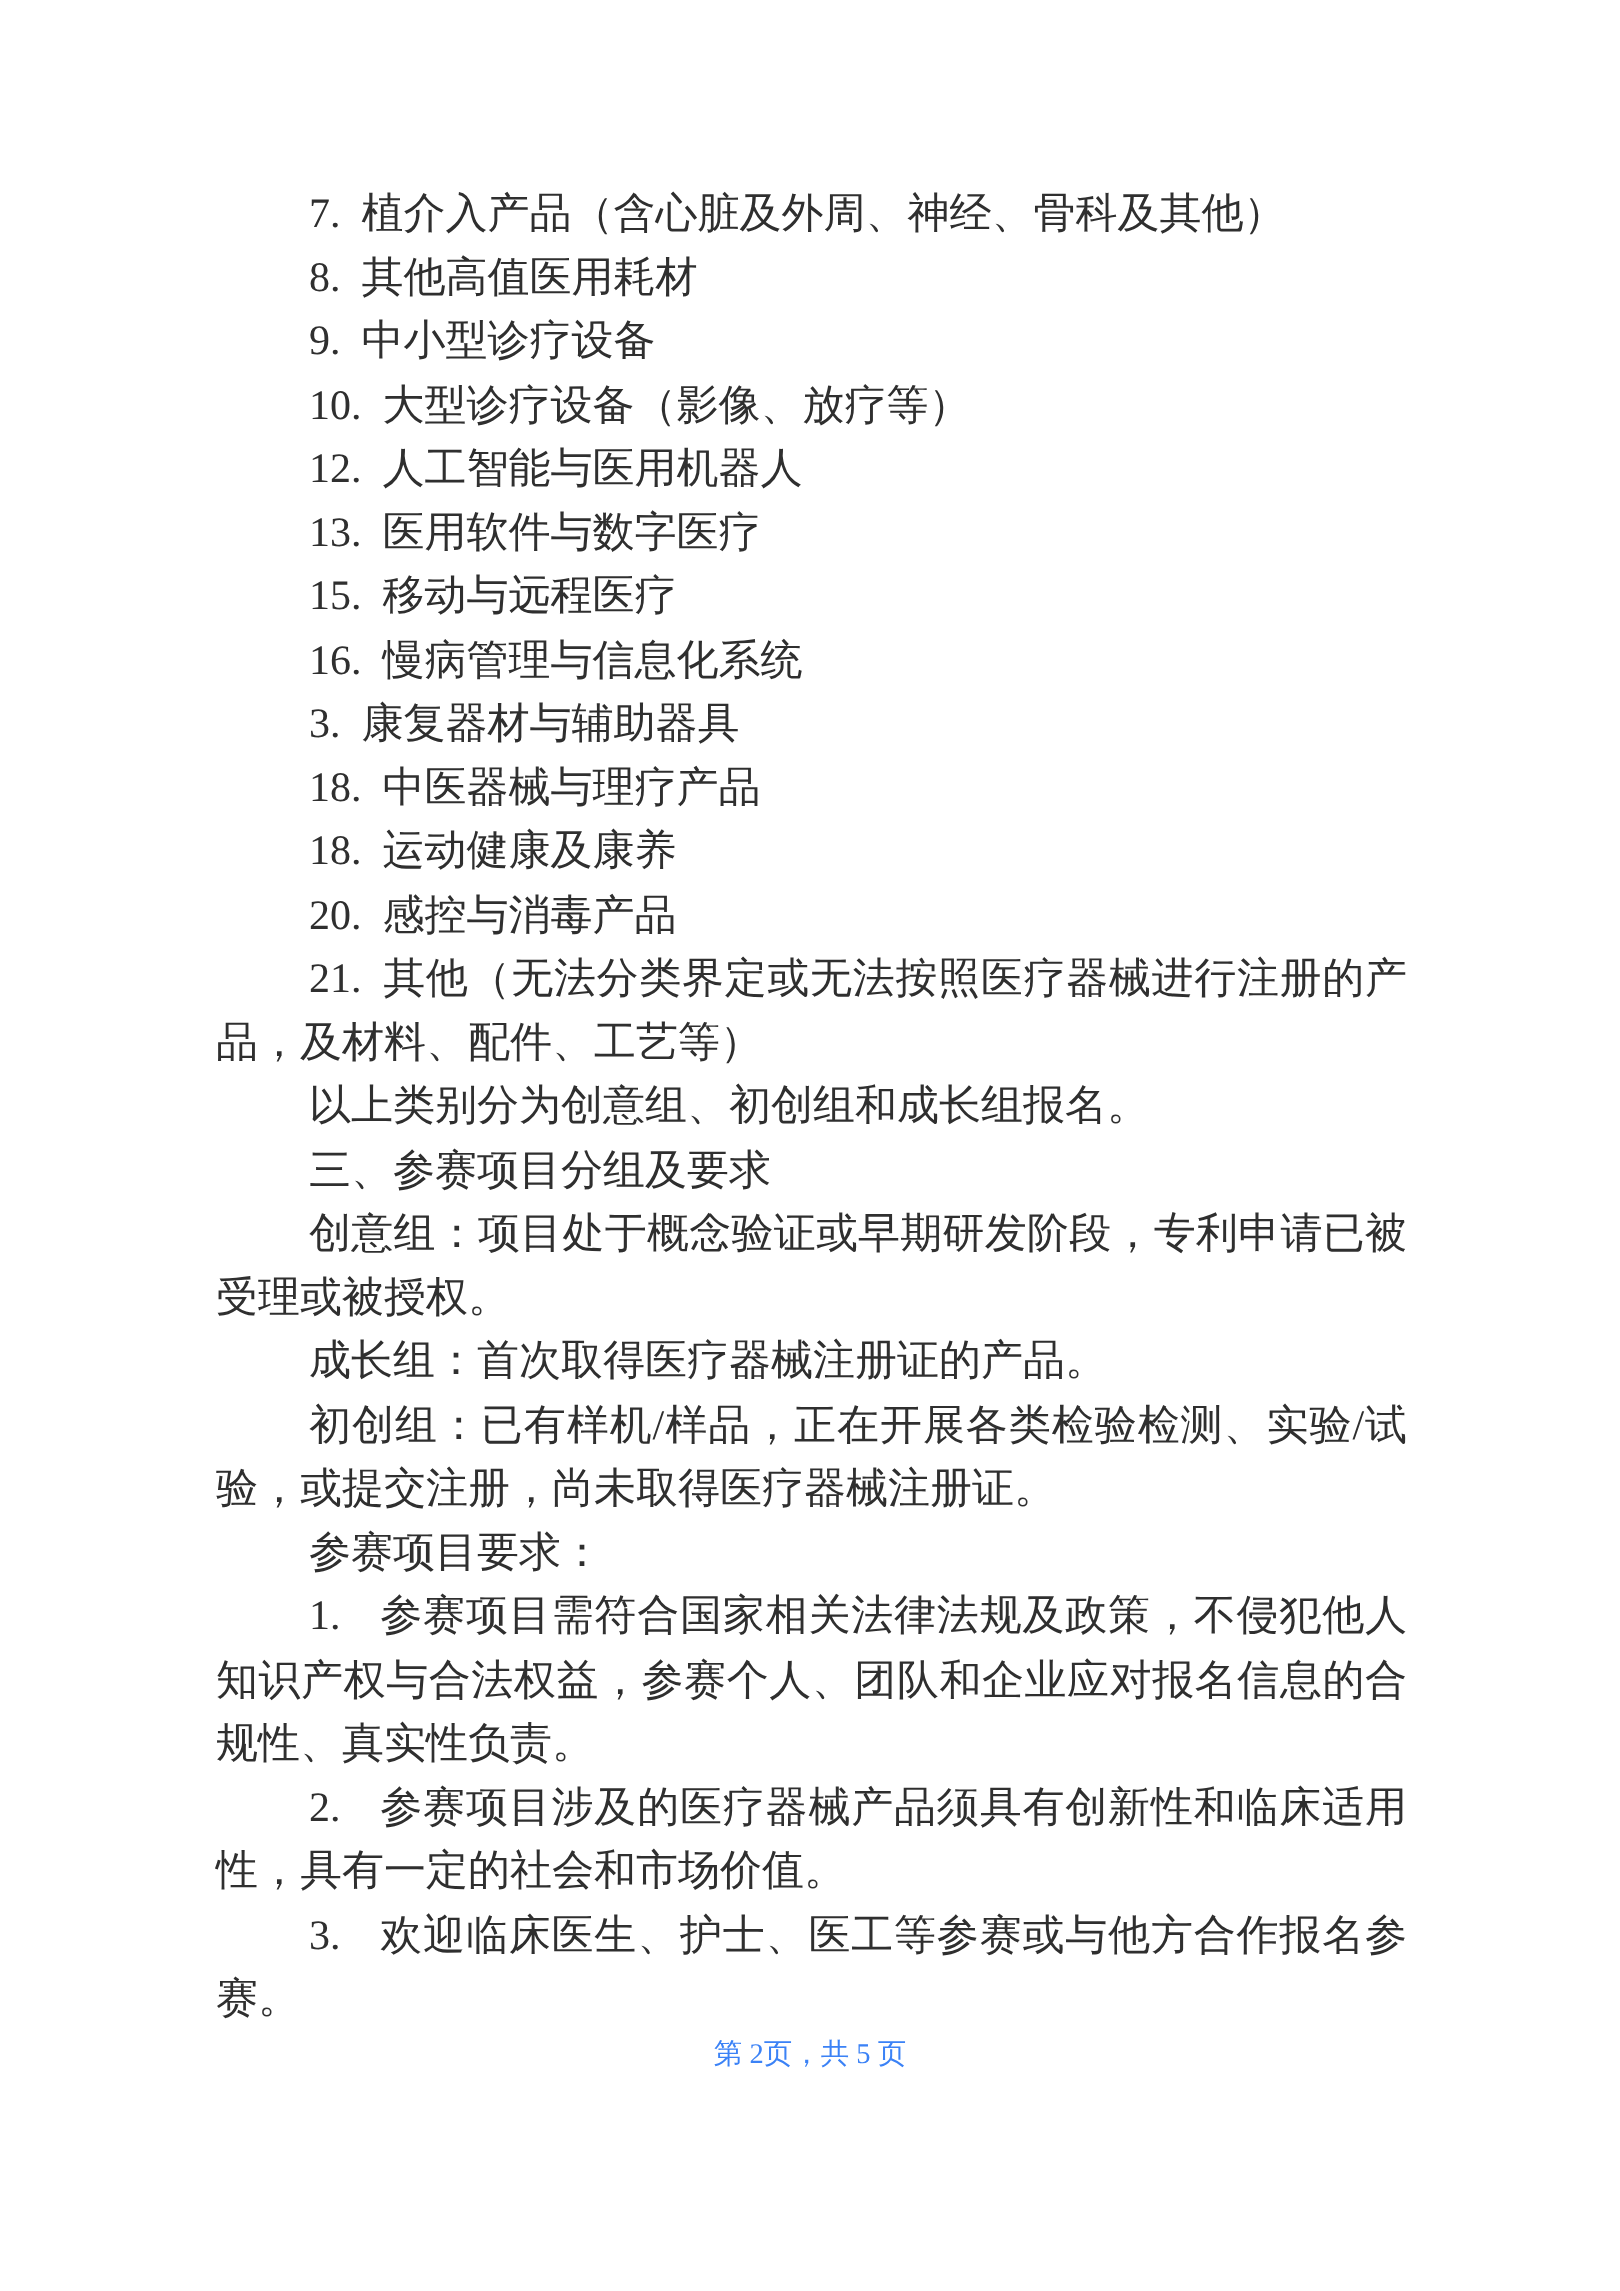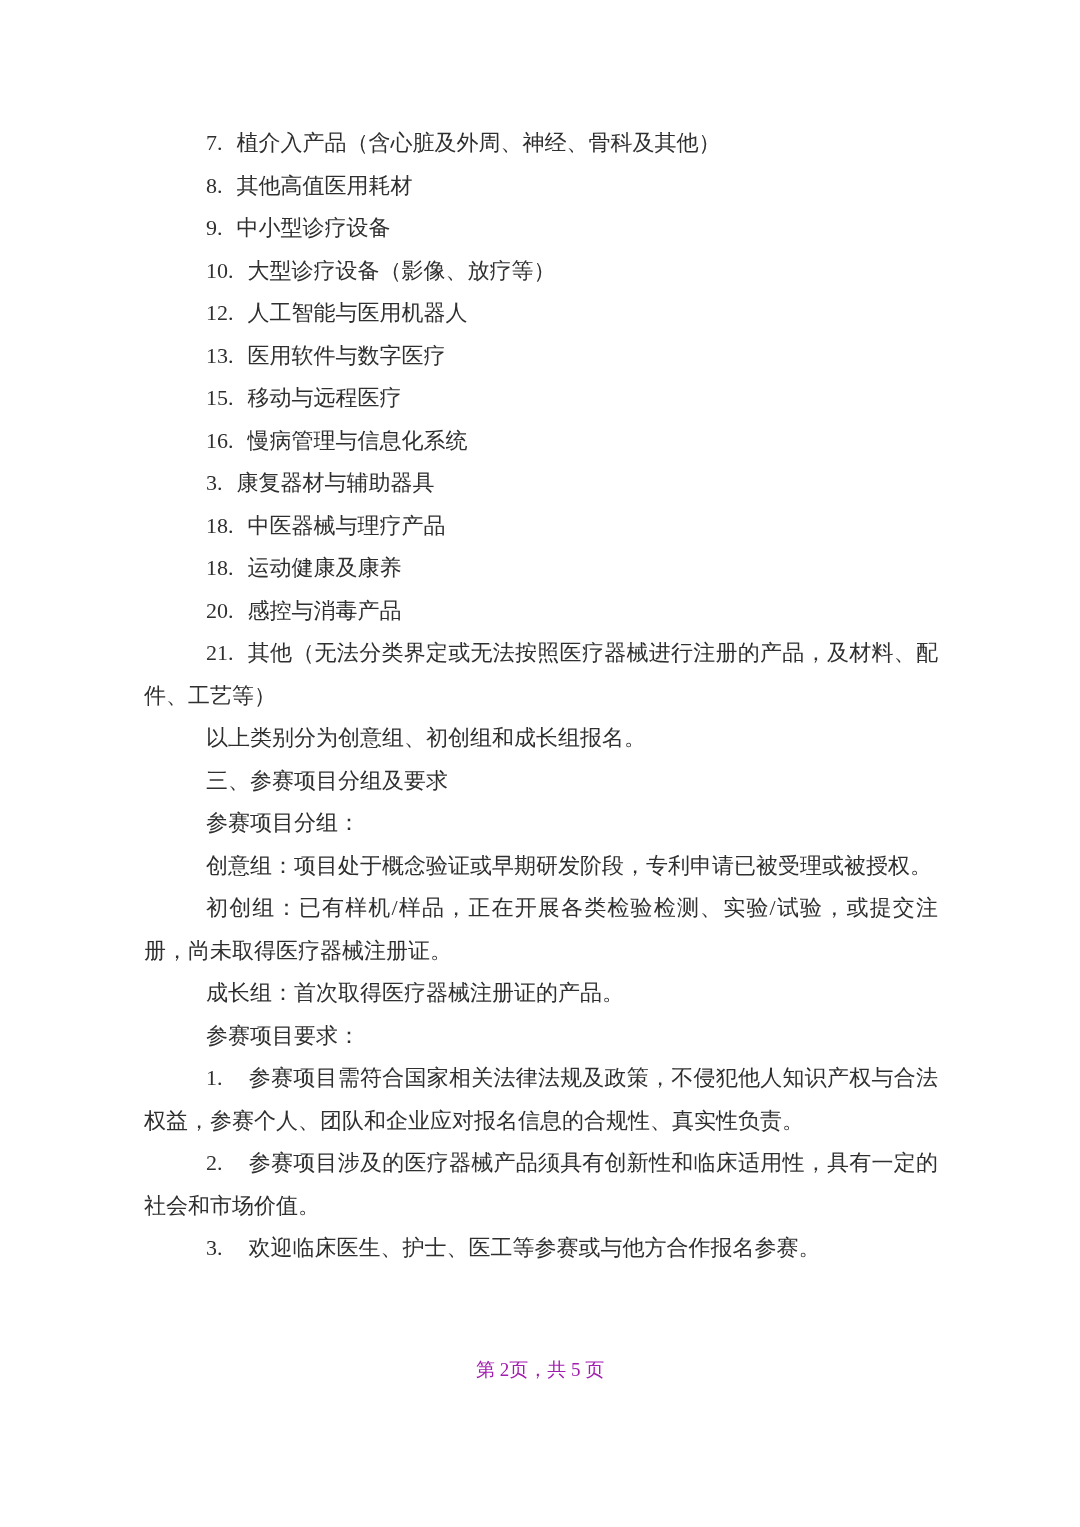--- a/index.html
+++ b/index.html
@@ -17,21 +17,21 @@
   }
   .doc-body {
     position: absolute;
     left: 144px;
     top: 122px;
     width: 794px;
   }
   .para {
     margin: 0;
     padding: 0;
-    font-size: 22px;
+    font-size: 28px;
     line-height: 42.5px;
     text-align: justify;
     text-indent: 62px;
     word-break: break-all;
     overflow-wrap: break-word;
   }
   .para.bold {
     font-weight: normal;
   }
   .num {
@@ -41,21 +41,21 @@
   .num.gap-small { margin-right: 14px; }
   .num.gap-wide  { margin-right: 26px; }
   .page-footer {
     position: absolute;
     left: 0;
     top: 1356px;
     width: 100%;
     text-align: center;
     font-size: 19px;
     line-height: 28px;
-    color: #a21caf;
+    color: #3b82f6;
   }
 </style>
 </head>
 <body>
 
 <div class="doc-body">
     <p class="para"><span class="num gap-small">7.</span>植介入产品（含心脏及外周、神经、骨科及其他）</p>
     <p class="para"><span class="num gap-small">8.</span>其他高值医用耗材</p>
     <p class="para"><span class="num gap-small">9.</span>中小型诊疗设备</p>
     <p class="para"><span class="num gap-small">10.</span>大型诊疗设备（影像、放疗等）</p>
@@ -63,24 +63,23 @@
     <p class="para"><span class="num gap-small">13.</span>医用软件与数字医疗</p>
     <p class="para"><span class="num gap-small">15.</span>移动与远程医疗</p>
     <p class="para"><span class="num gap-small">16.</span>慢病管理与信息化系统</p>
     <p class="para"><span class="num gap-small">3.</span>康复器材与辅助器具</p>
     <p class="para"><span class="num gap-small">18.</span>中医器械与理疗产品</p>
     <p class="para"><span class="num gap-small">18.</span>运动健康及康养</p>
     <p class="para"><span class="num gap-small">20.</span>感控与消毒产品</p>
     <p class="para"><span class="num gap-small">21.</span>其他（无法分类界定或无法按照医疗器械进行注册的产品，及材料、配件、工艺等）</p>
     <p class="para">以上类别分为创意组、初创组和成长组报名。</p>
     <p class="para bold">三、参赛项目分组及要求</p>
-    <p class="para bold">参赛项目分组：</p>
     <p class="para">创意组：项目处于概念验证或早期研发阶段，专利申请已被受理或被授权。</p>
+    <p class="para">成长组：首次取得医疗器械注册证的产品。</p>
     <p class="para">初创组：已有样机/样品，正在开展各类检验检测、实验/试验，或提交注册，尚未取得医疗器械注册证。</p>
-    <p class="para">成长组：首次取得医疗器械注册证的产品。</p>
     <p class="para bold">参赛项目要求：</p>
     <p class="para"><span class="num gap-wide">1.</span>参赛项目需符合国家相关法律法规及政策，不侵犯他人知识产权与合法权益，参赛个人、团队和企业应对报名信息的合规性、真实性负责。</p>
     <p class="para"><span class="num gap-wide">2.</span>参赛项目涉及的医疗器械产品须具有创新性和临床适用性，具有一定的社会和市场价值。</p>
     <p class="para"><span class="num gap-wide">3.</span>欢迎临床医生、护士、医工等参赛或与他方合作报名参赛。</p>
   </div>
 
 <div class="page-footer">
   <span>第 2页，共 5 页</span>
 </div>
 

